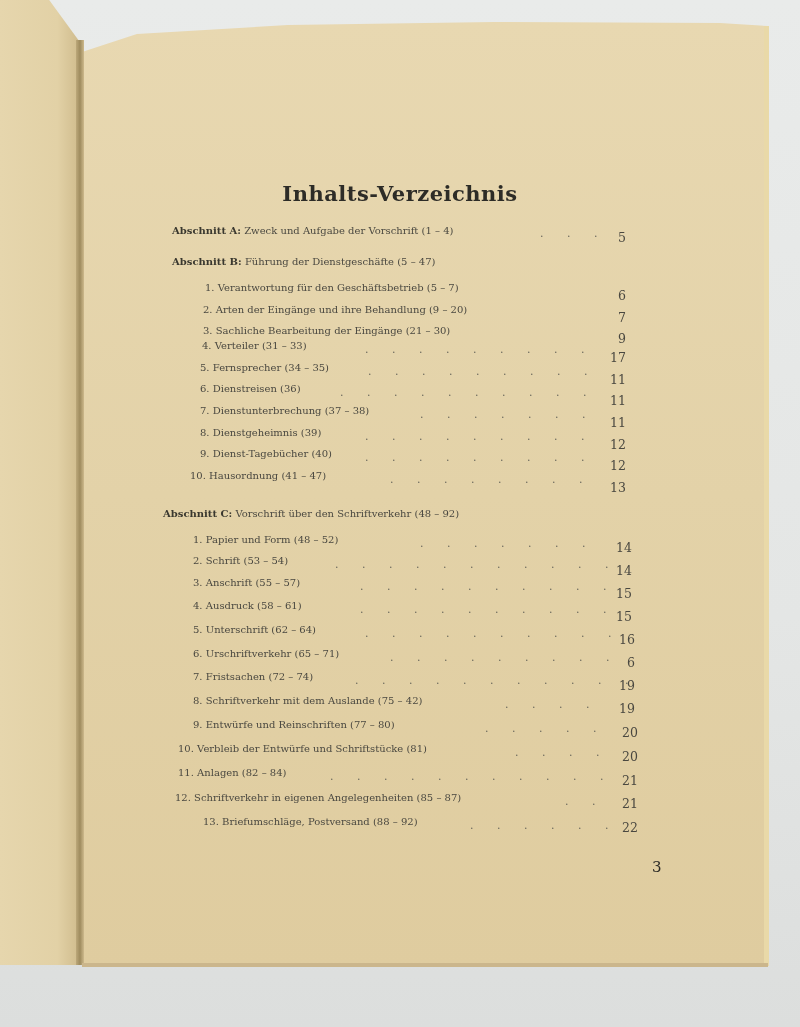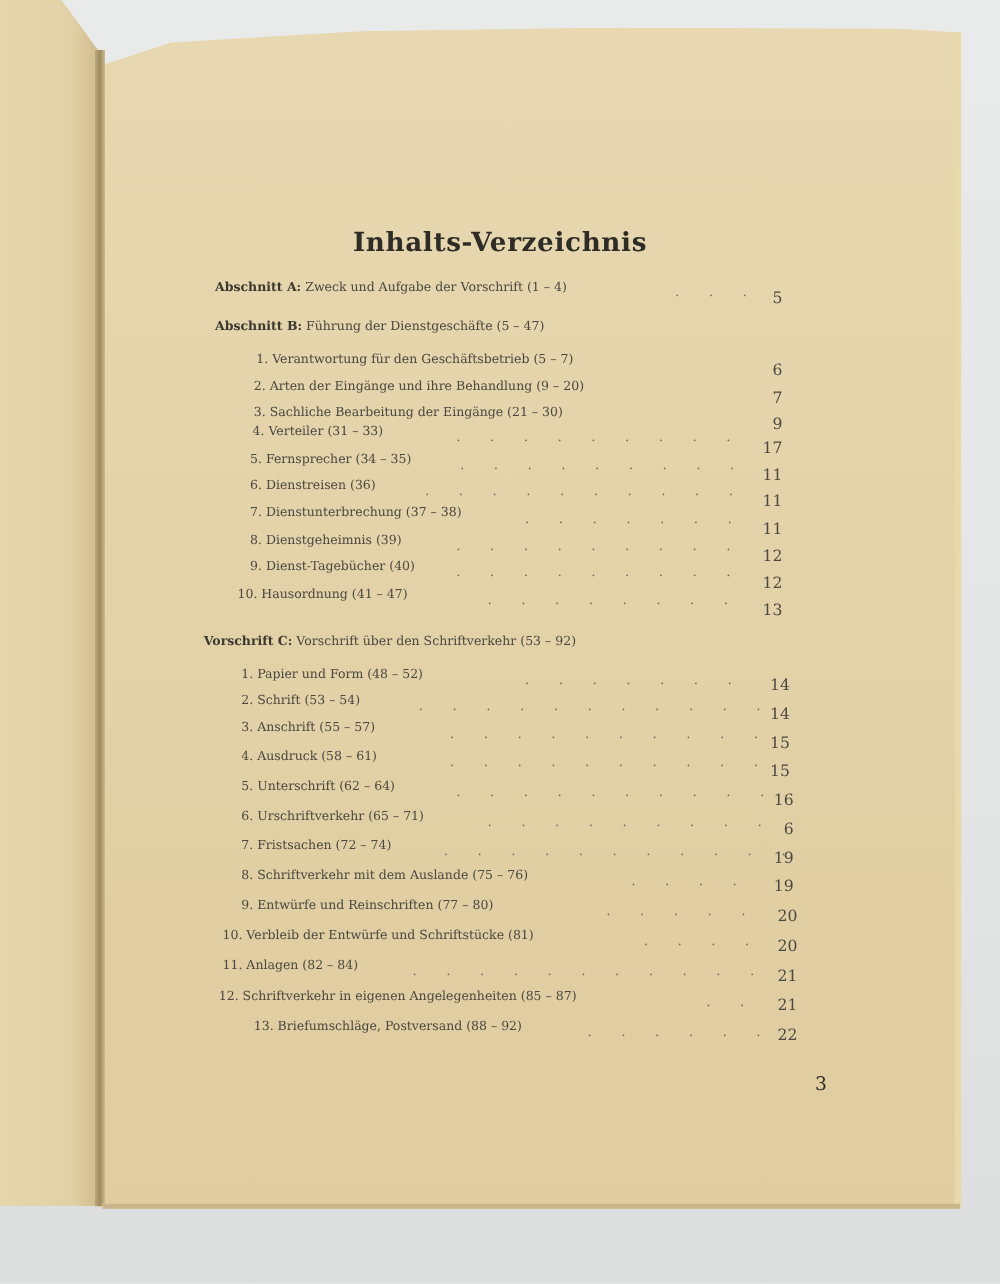--- a/index.html
+++ b/index.html
@@ -79,22 +79,22 @@
 
 <div class="row" style="left:200px;top:448px;"><span>9.</span> <span>Dienst-Tagebücher (40)</span></div>
 <div class="dots" style="left:365px;top:451px;">. . . . . . . . .</div>
 <div class="pg" style="left:596px;top:458px;">12</div>
 
 <div class="row" style="left:190px;top:470px;"><span>10.</span> <span>Hausordnung (41 – 47)</span></div>
 <div class="dots" style="left:390px;top:473px;">. . . . . . . .</div>
 <div class="pg" style="left:596px;top:480px;">13</div>
 
 <div class="row" style="left:163px;top:508px;">
-  <span class="sec-key">Vorschrift C:</span>
-  <span>Vorschrift über den Schriftverkehr (53 – 92)</span>
+  <span class="sec-key">Abschnitt C:</span>
+  <span>Vorschrift über den Schriftverkehr (48 – 92)</span>
 </div>
 
 <div class="row" style="left:193px;top:534px;"><span>1.</span> <span>Papier und Form (48 – 52)</span></div>
 <div class="dots" style="left:420px;top:537px;">. . . . . . .</div>
 <div class="pg" style="left:602px;top:540px;">14</div>
 
 <div class="row" style="left:193px;top:555px;text-align:center;"><span>2.</span> <span>Schrift (53 – 54)</span></div>
 <div class="dots" style="left:335px;top:558px;">. . . . . . . . . . .</div>
 <div class="pg" style="left:602px;top:563px;">14</div>
 
@@ -111,21 +111,21 @@
 <div class="pg" style="left:605px;top:632px;">16</div>
 
 <div class="row" style="left:193px;top:648px;"><span>6.</span> <span>Urschriftverkehr (65 – 71)</span></div>
 <div class="dots" style="left:390px;top:651px;">. . . . . . . . .</div>
 <div class="pg" style="left:605px;top:655px;">6</div>
 
 <div class="row" style="left:193px;top:671px;text-align:right;"><span>7.</span> <span>Fristsachen (72 – 74)</span></div>
 <div class="dots" style="left:355px;top:674px;">. . . . . . . . . . .</div>
 <div class="pg" style="left:605px;top:678px;">19</div>
 
-<div class="row" style="left:193px;top:695px;"><span>8.</span> <span>Schriftverkehr mit dem Auslande (75 – 76)</span></div>
+<div class="row" style="left:193px;top:695px;"><span>8.</span> <span>Schriftverkehr mit dem Auslande (75 – 42)</span></div>
 <div class="dots" style="left:505px;top:698px;">. . . .</div>
 <div class="pg" style="left:605px;top:701px;">19</div>
 
 <div class="row" style="left:193px;top:719px;"><span>9.</span> <span>Entwürfe und Reinschriften (77 – 80)</span></div>
 <div class="dots" style="left:485px;top:722px;">. . . . .</div>
 <div class="pg" style="left:608px;top:725px;">20</div>
 
 <div class="row" style="left:178px;top:743px;"><span>10.</span> <span>Verbleib der Entwürfe und Schriftstücke (81)</span></div>
 <div class="dots" style="left:515px;top:746px;">. . . .</div>
 <div class="pg" style="left:608px;top:749px;">20</div>

